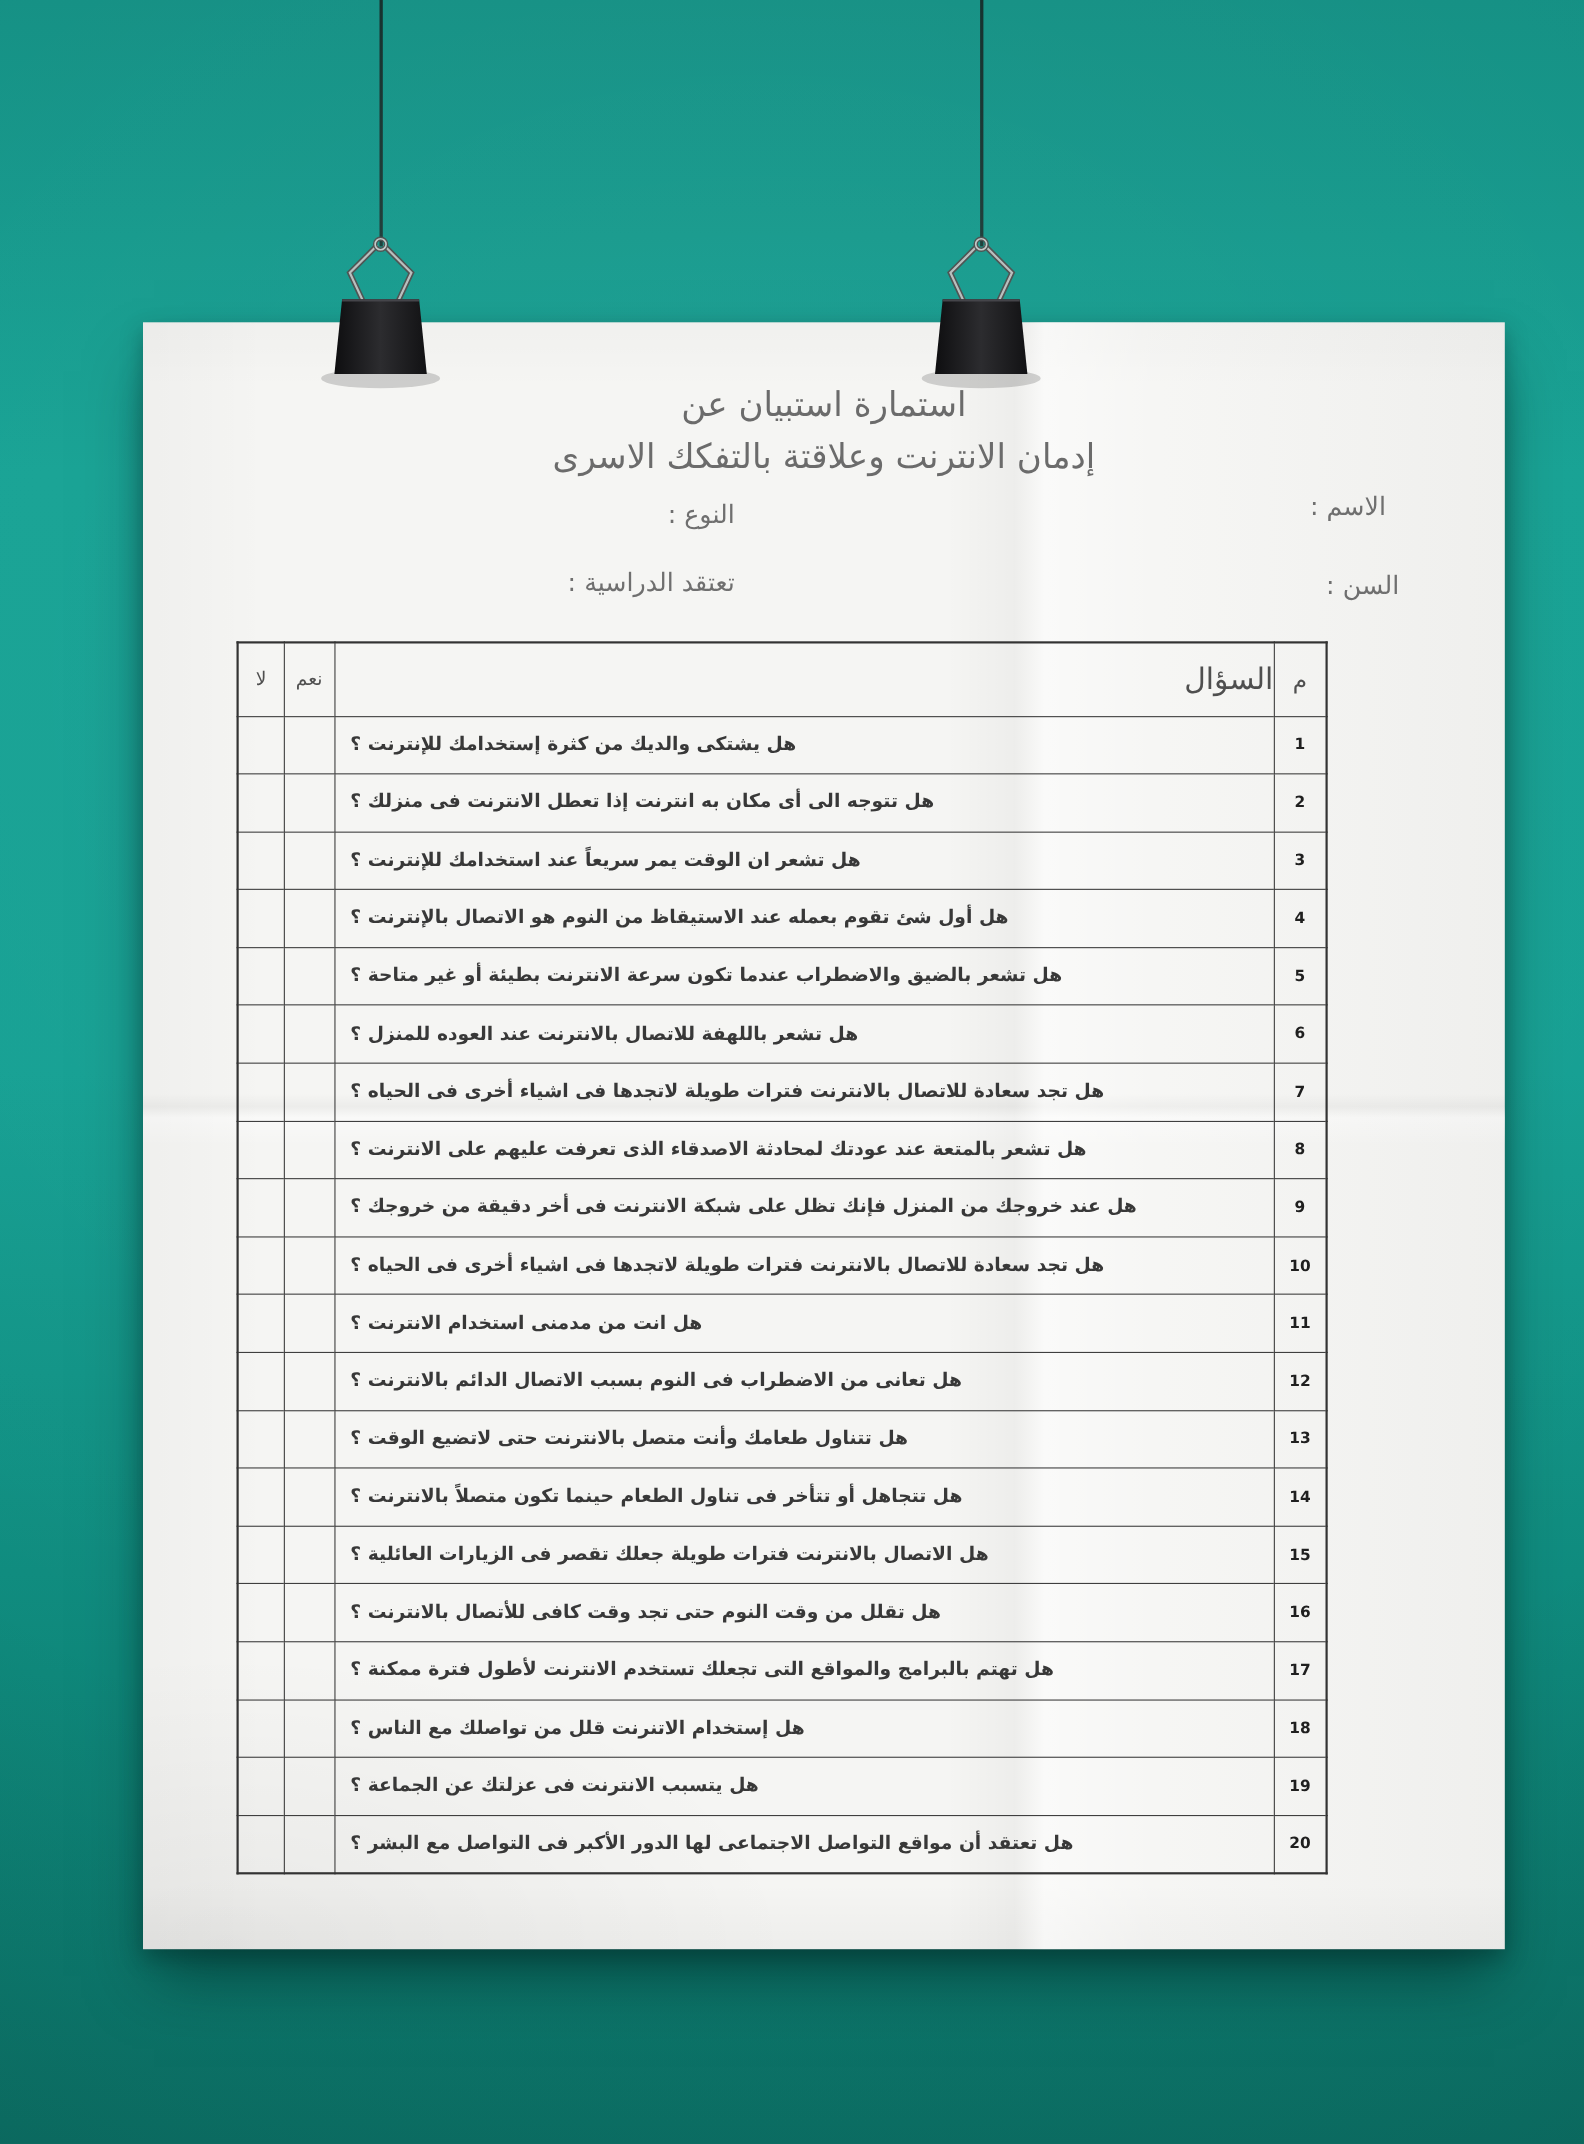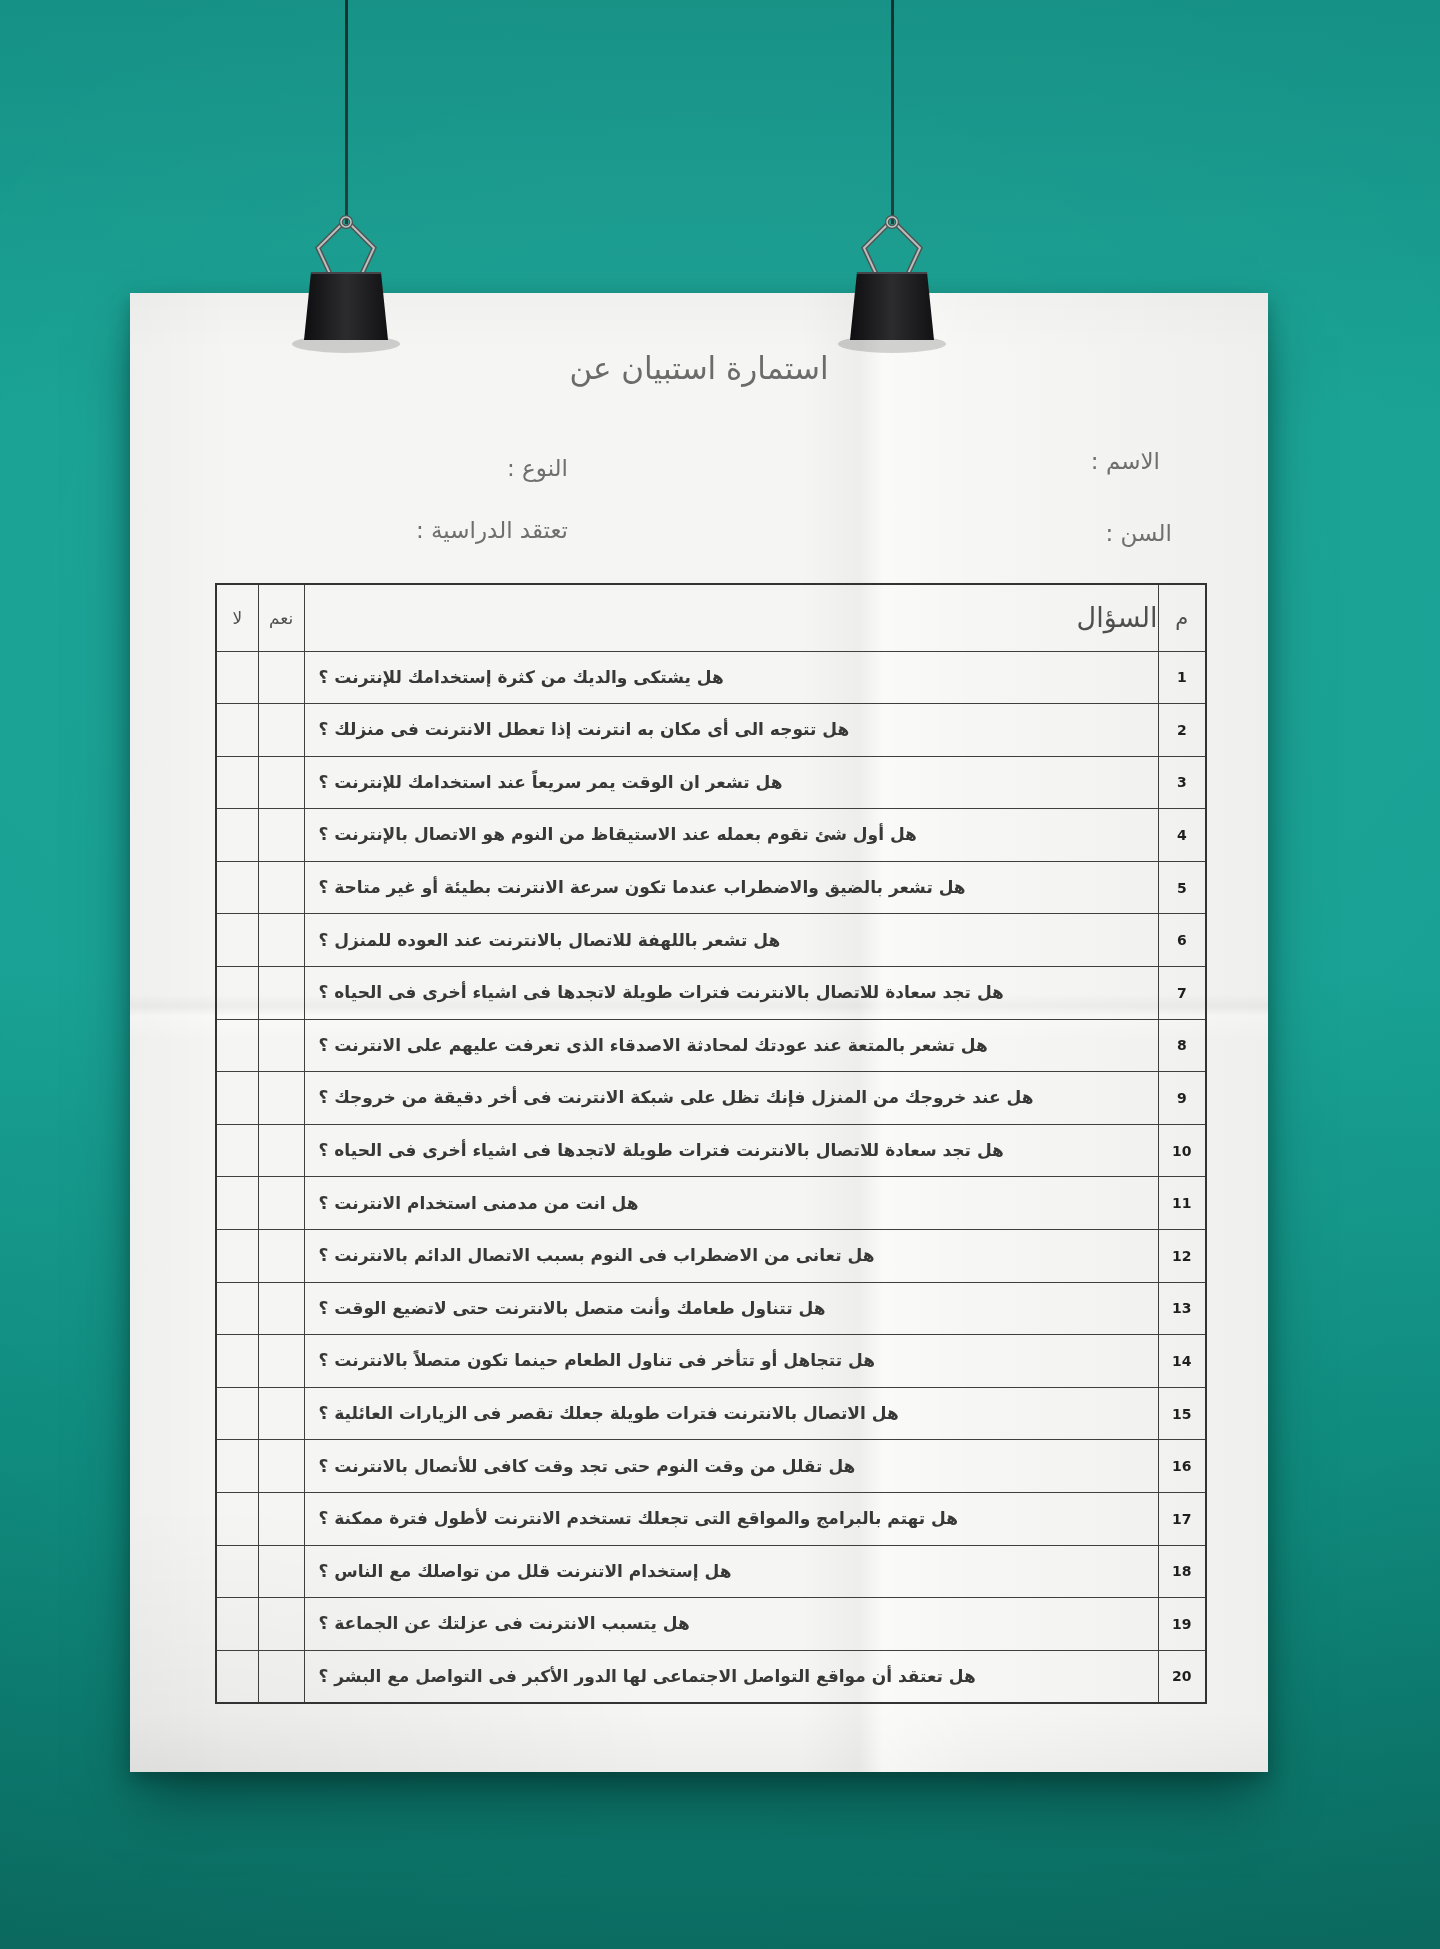--- a/index.html
+++ b/index.html
@@ -21,21 +21,21 @@
     z-index:2;
   }
   .string-left{left:345px;}
   .string-right{left:891px;}
   .clip{position:absolute;top:212px;z-index:3;}
   .clip-left{left:286px;}
   .clip-right{left:832px;}
   .poster{
     position:absolute;
     left:130px;top:293px;
-    width:1138px;height:1479px;
+    width:1238px;height:1479px;
     background:#f5f5f3;
     z-index:1;
     box-shadow:
       0 34px 55px -10px rgba(2,38,34,0.55),
       0 8px 18px rgba(2,38,34,0.35);
   }
   .fold-overlay{
     position:absolute;inset:0;
     pointer-events:none;
     background:
@@ -131,20 +131,21 @@
     </linearGradient>
     <polygon points="25,60 95,60 102,128 18,128" fill="url(#clipbody2)"></polygon>
     <line x1="25" y1="61" x2="95" y2="61" stroke="#45454a" stroke-width="2"></line>
   </svg>
 
   <div class="poster">
     <div class="fold-overlay"></div>
 
     <div class="title">
       <div>استمارة استبيان عن</div>
+      <div>إدمان الانترنت وعلاقتة بالتفكك الاسرى</div>
     </div>
 
     <div class="field f-name">الاسم :</div>
     <div class="field f-age">السن :</div>
     <div class="field f-gender">النوع :</div>
     <div class="field f-grade">تعتقد الدراسية :</div>
 
     <table class="qtable">
       <colgroup>
         <col style="width:48px">

